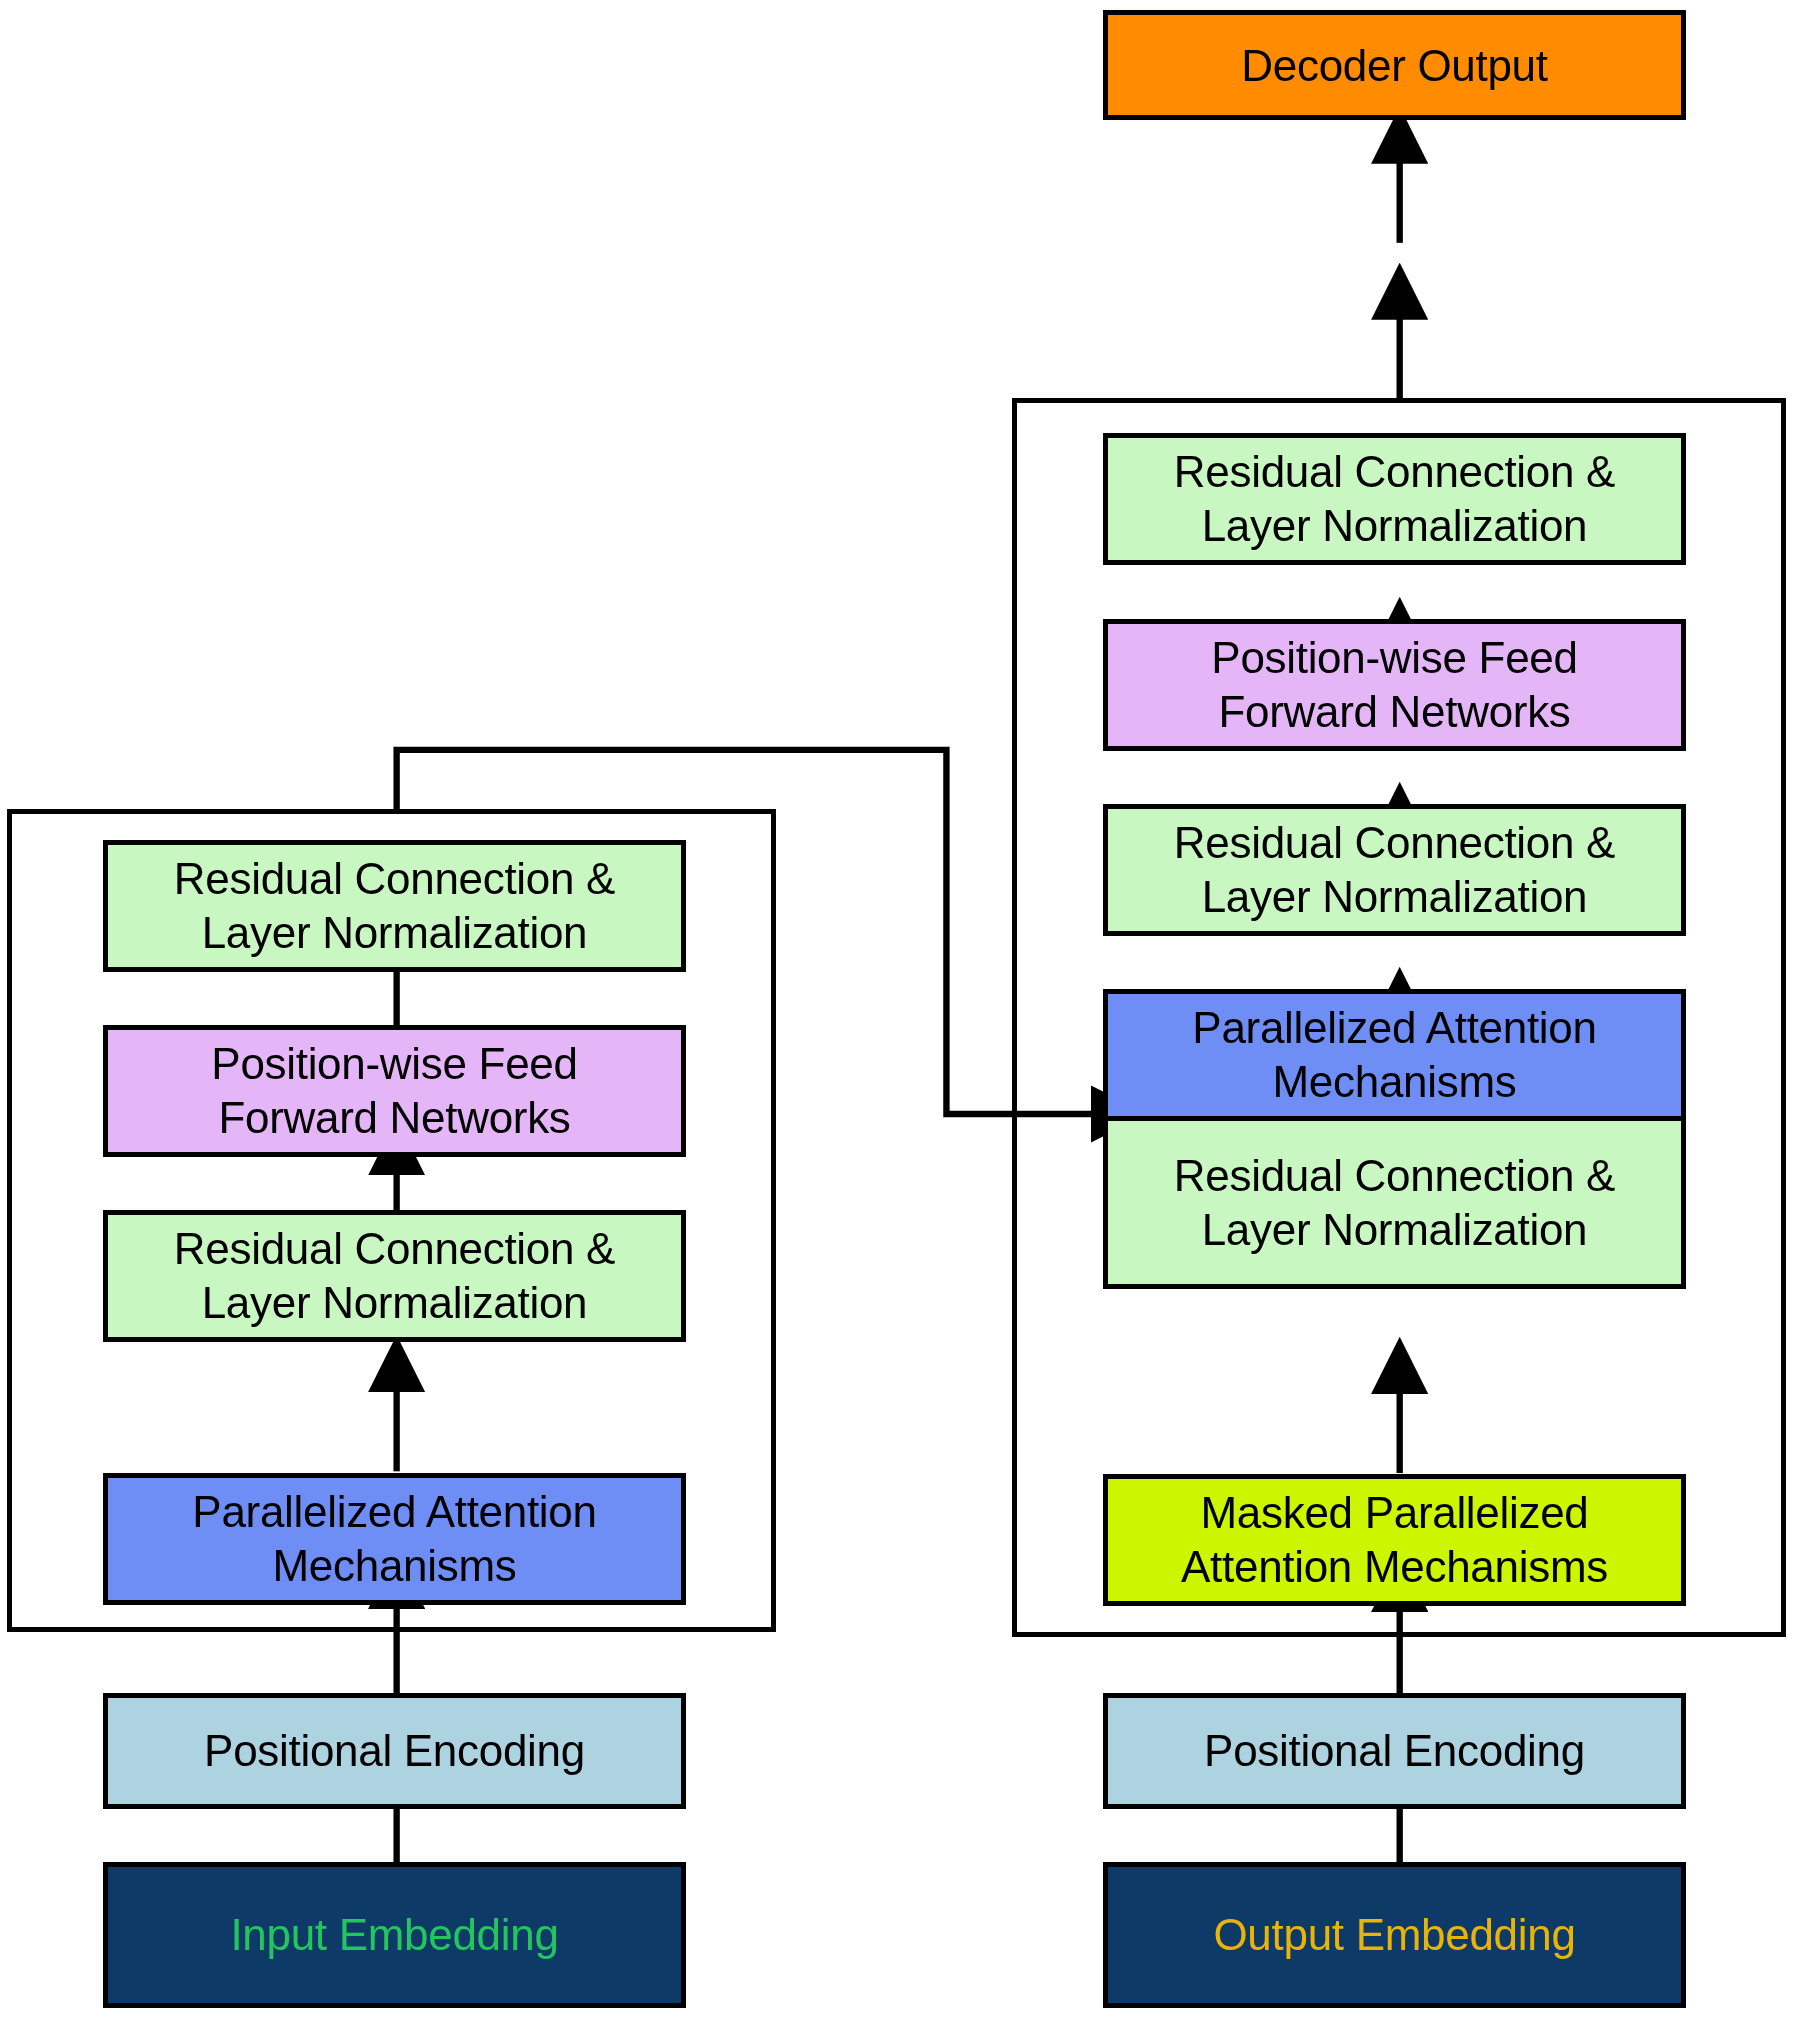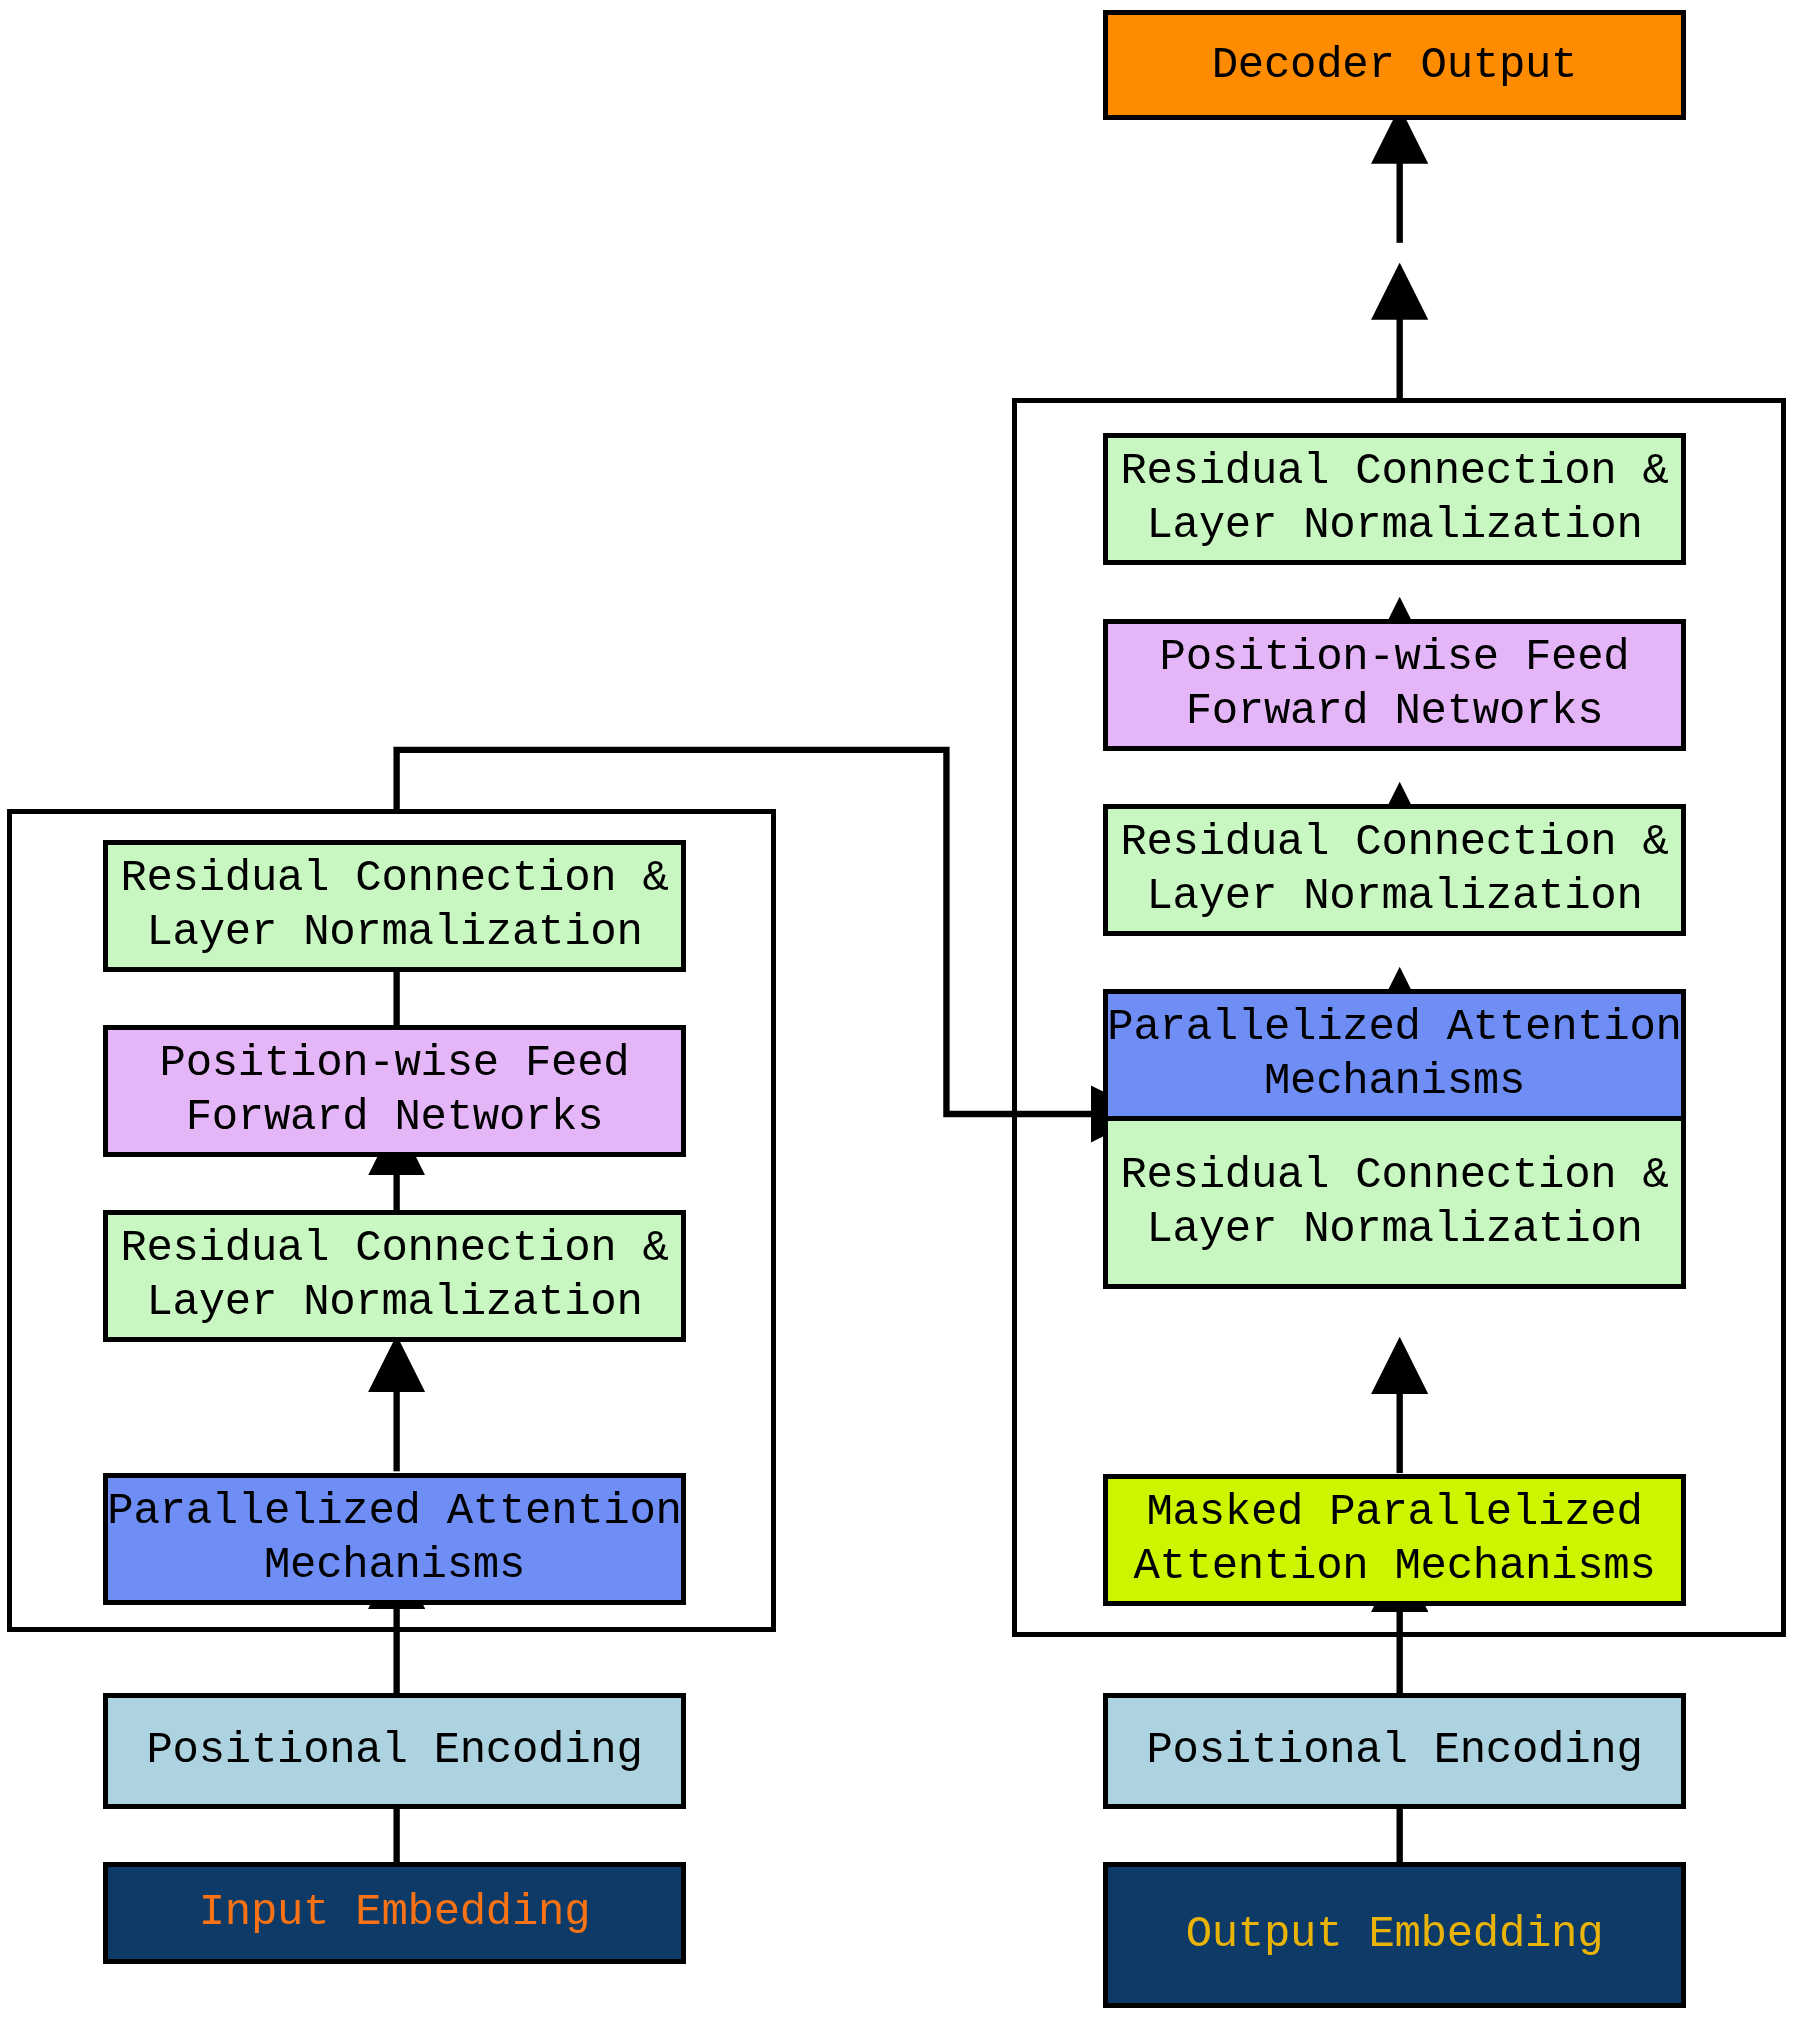--- a/index.html
+++ b/index.html
@@ -6,21 +6,21 @@
     margin: 0;
     padding: 0;
     background: #ffffff;
   }
   #canvas {
     position: relative;
     width: 1794px;
     height: 2035px;
     background: #ffffff;
     overflow: hidden;
-    font-family: Liberation Mono, monospace;
+    font-family: Liberation Sans, sans-serif;
   }
   
   .node {
     position: absolute;
     box-sizing: border-box;
     border: 5.2px solid #000000;
     display: flex;
     flex-direction: column;
     align-items: center;
     justify-content: center;
@@ -188,18 +188,18 @@
 
   <div class="node" style="left:103px; top:1473px; width:583px; height:132px; background:#6E8EF5;">
     <span class="ln">Parallelized Attention</span>
     <span class="ln">Mechanisms</span>
   </div>
 
   <div class="node" style="left:103px; top:1693px; width:583px; height:116px; background:#ADD2E0;">
     <span class="ln">Positional Encoding</span>
   </div>
 
-  <div class="node" style="left:103px; top:1862px; width:583px; height:102px; background:#0D3A66; color:#f97316;">
+  <div class="node" style="left:103px; top:1862px; width:583px; height:146px; background:#0D3A66; color:#22c55e;">
     <span class="ln">Input Embedding</span>
   </div>
 
 </div>
 
 
 </body></html>

